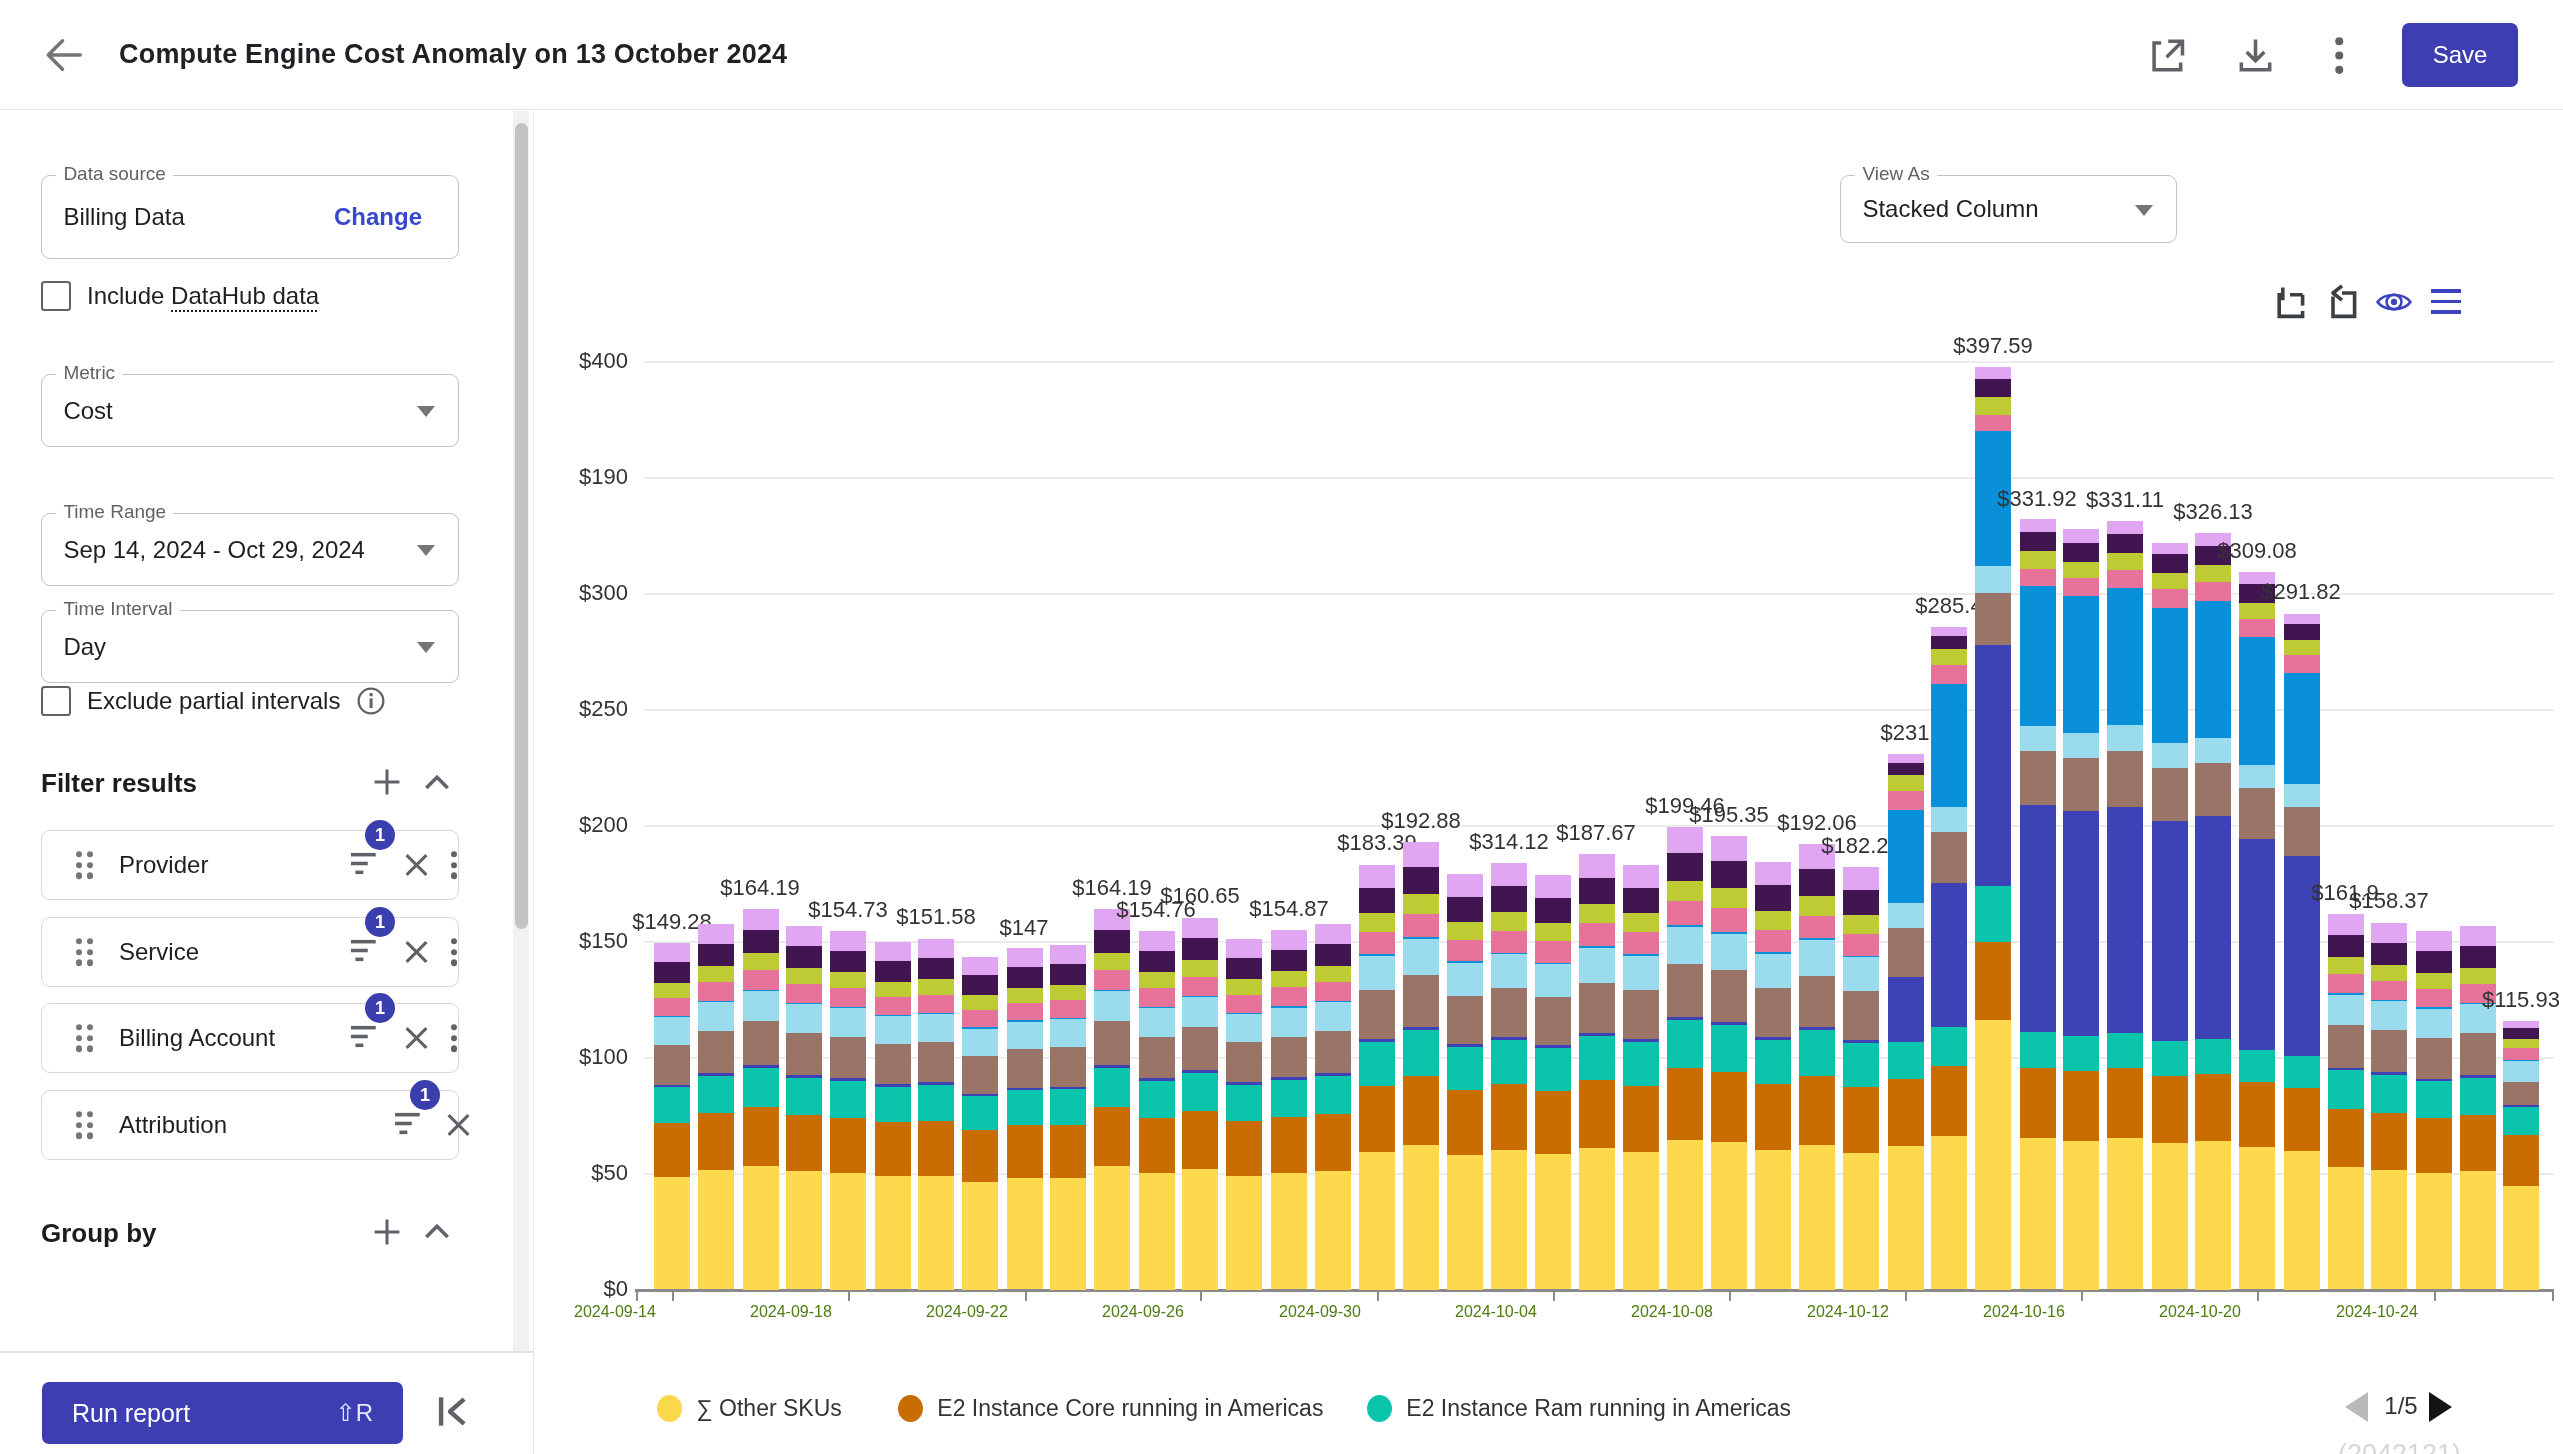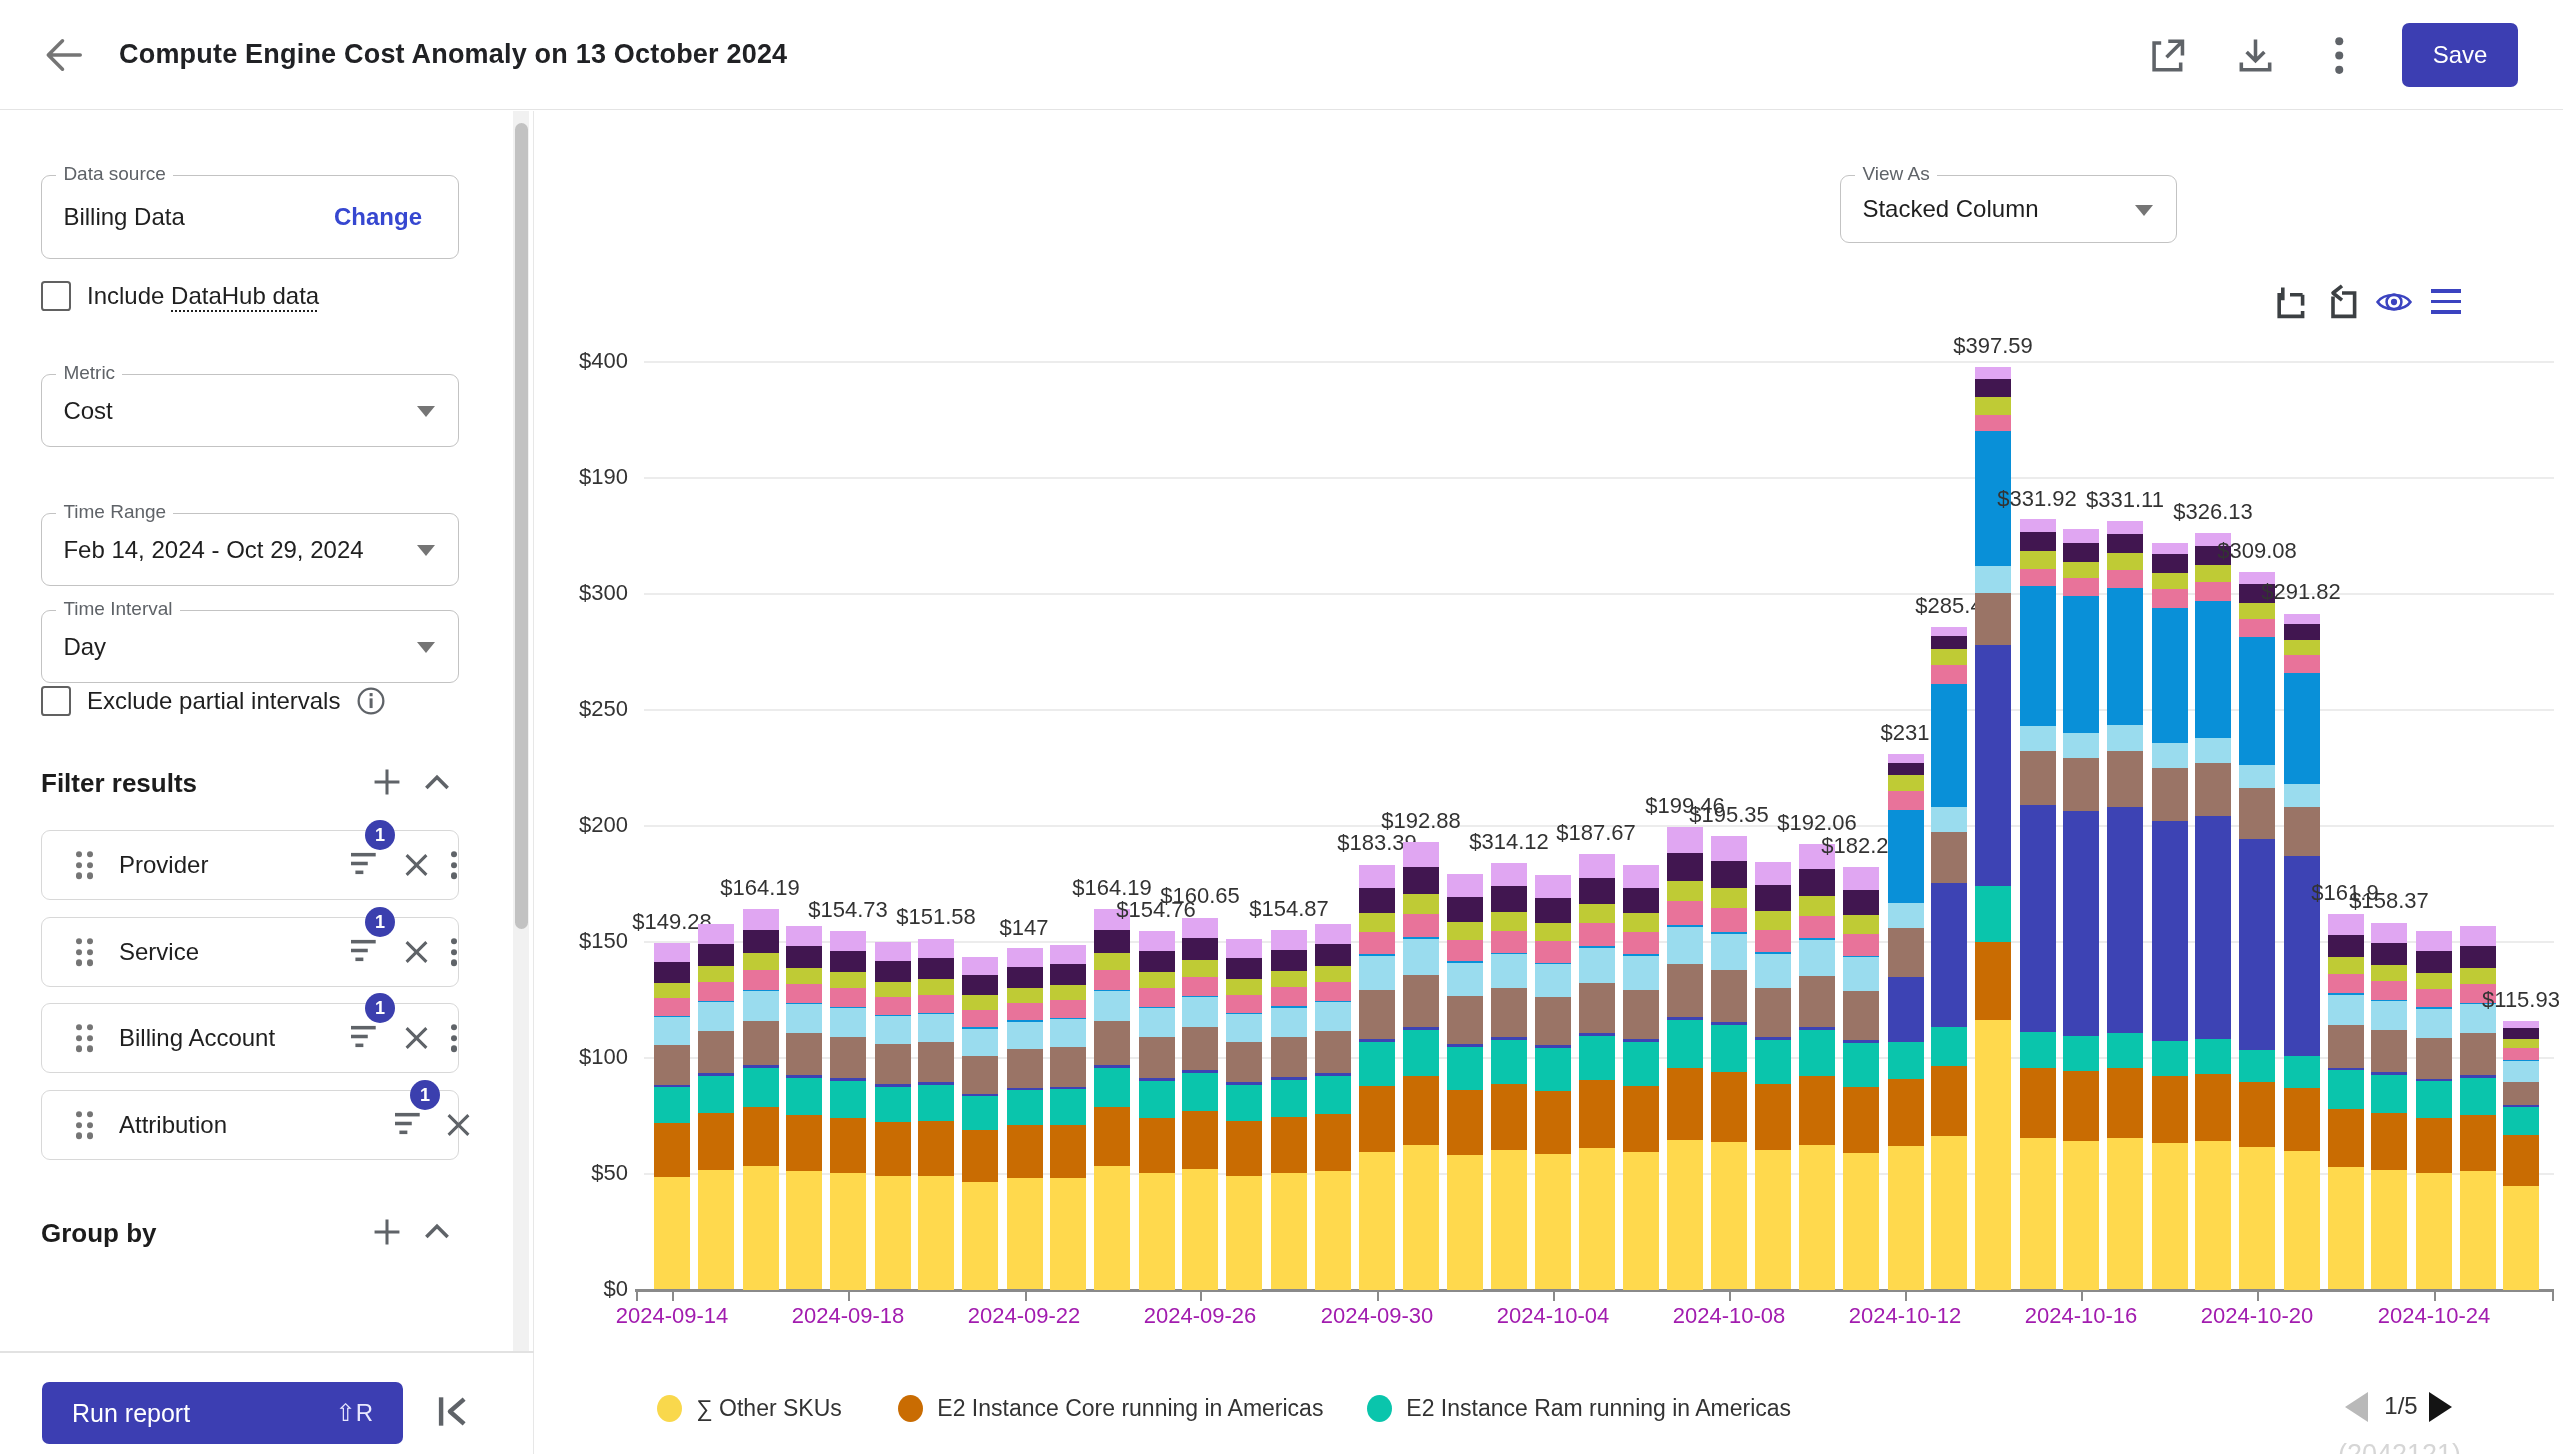--- a/index.html
+++ b/index.html
@@ -63,21 +63,21 @@
   .tool { width:36px; height:36px; cursor:pointer; display:flex; align-items:center; justify-content:center; }
   .burger { display:flex; flex-direction:column; gap:7.1px; }
   .burger i { display:block; width:30px; height:3.6px; background:#3B43C0; }
 
   
   .chart-layer { position:absolute; left:0; top:0; width:2563px; height:1455px; z-index:5; }
   .gridline { position:absolute; height:1.8px; background:#ececec; }
   .baseline { position:absolute; height:2.7px; background:#8a8a8a; }
   .ytick-label { position:absolute; width:107px; text-align:right; font-size:22px; color:#333; }
   .xtick { position:absolute; width:1.8px; height:10.7px; background:#8a8a8a; }
-  .xtick-label { position:absolute; width:196px; text-align:center; font-size:22px; color:#a21caf; }
+  .xtick-label { position:absolute; width:196px; font-size:16px; color:#4d7c0f; }
   .bar { position:absolute; width:36px; display:flex; flex-direction:column-reverse; }
   .bar-seg { width:100%; }
   .bar-label { position:absolute; width:196px; text-align:center; font-size:22px; color:#333; white-space:nowrap; }
 
   
   .legend-item { position:absolute; top:1389px; height:39px; display:flex; align-items:center; gap:14.3px; cursor:pointer; }
   .legend-dot { width:25px; height:27px; border-radius:50%; flex:0 0 auto; }
   .legend-text { font-size:23px; color:#333; white-space:nowrap; }
   .pg-left { position:absolute; left:2345px; top:1392px; width:0; height:0; cursor:default;
     border-top:15px solid transparent; border-bottom:15px solid transparent; border-right:23px solid #b9b9b9; }
@@ -781,21 +781,21 @@
     </div>
 
     <div class="field" style="top:263px;height:73px">
       <span class="field-label">Metric</span>
       <span class="field-value">Cost</span>
       <span class="caret"></span>
     </div>
 
     <div class="field" style="top:402px;height:73px">
       <span class="field-label">Time Range</span>
-      <span class="field-value">Feb 14, 2024 - Oct 29, 2024</span>
+      <span class="field-value">Sep 14, 2024 - Oct 29, 2024</span>
       <span class="caret"></span>
     </div>
 
     <div class="field" style="top:499px;height:73px">
       <span class="field-label">Time Interval</span>
       <span class="field-value">Day</span>
       <span class="caret"></span>
     </div>
 
     <div class="chk-row" style="top:575px">

